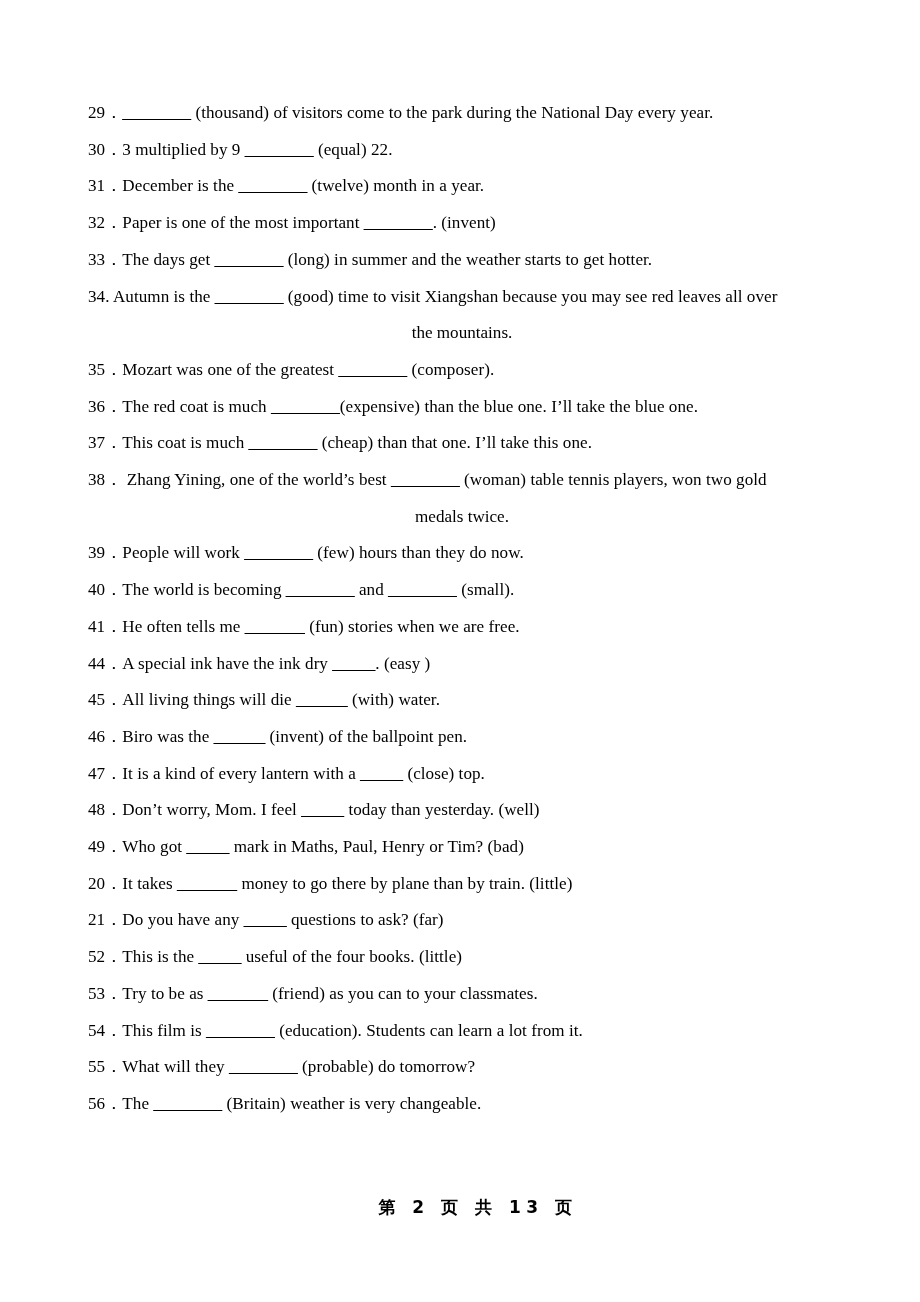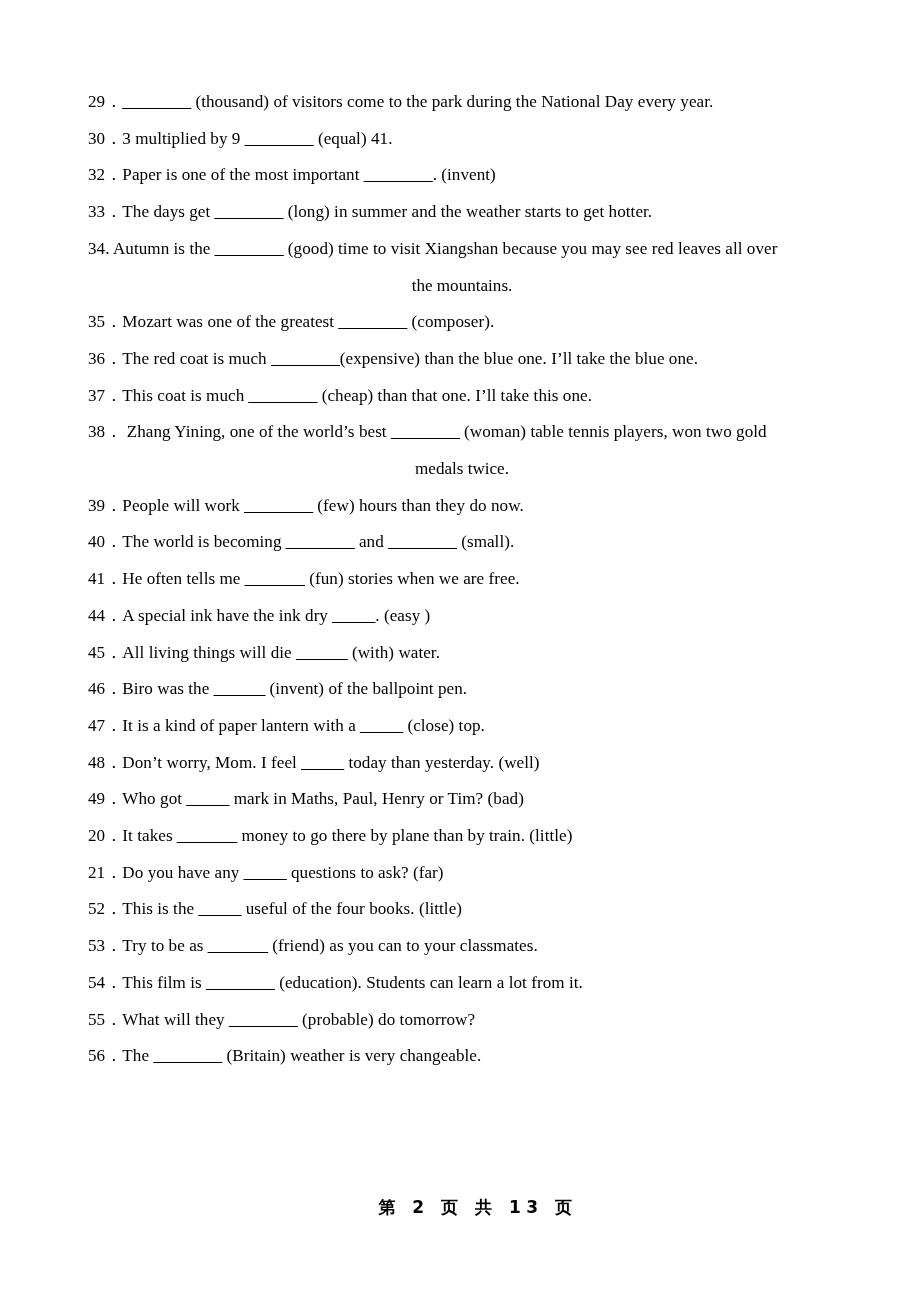--- a/index.html
+++ b/index.html
@@ -11,21 +11,21 @@
     width: 920px;
     height: 1302px;
     font-family: "Liberation Serif", "DejaVu Serif", serif;
     color: #000000;
     position: relative;
     overflow: hidden;
   }
   #worksheet {
     position: absolute;
     left: 88px;
-    top: 84px;
+    top: 95px;
     width: 748px;
   }
   .q-line {
     font-size: 17.1px;
     line-height: 36.7px;
     white-space: normal;
     text-align: left;
     letter-spacing: 0.05px;
   }
   .q-num {
@@ -54,37 +54,38 @@
     font-size: 17px;
     letter-spacing: 5.5px;
     color: #000000;
   }
 </style>
 </head>
 <body>
 
 <div id="worksheet">
     <div class="q-line"><span class="q-num">29．</span><span class="q-text"><span class="blank">________</span><span> (thousand) of visitors come to the park during the National Day every year.</span></span></div>
-    <div class="q-line"><span class="q-num">30．</span><span class="q-text"><span>3 multiplied by 9 </span><span class="blank">________</span><span> (equal) 41.</span></span></div>
+    <div class="q-line"><span class="q-num">30．</span><span class="q-text"><span>3 multiplied by 9 </span><span class="blank">________</span><span> (equal) 22.</span></span></div>
+    <div class="q-line"><span class="q-num">31．</span><span class="q-text"><span>December is the </span><span class="blank">________</span><span> (twelve) month in a year.</span></span></div>
     <div class="q-line"><span class="q-num">32．</span><span class="q-text"><span>Paper is one of the most important </span><span class="blank">________</span><span>. (invent)</span></span></div>
     <div class="q-line"><span class="q-num">33．</span><span class="q-text"><span>The days get </span><span class="blank">________</span><span> (long) in summer and the weather starts to get hotter.</span></span></div>
     <div class="q-line"><span class="q-num">34. </span><span class="q-text"><span>Autumn is the </span><span class="blank">________</span><span> (good) time to visit Xiangshan because you may see red leaves all over</span></span></div>
     <div class="cont-line">the mountains.</div>
     <div class="q-line"><span class="q-num">35．</span><span class="q-text"><span>Mozart was one of the greatest </span><span class="blank">________</span><span> (composer).</span></span></div>
     <div class="q-line"><span class="q-num">36．</span><span class="q-text"><span>The red coat is much </span><span class="blank">________</span><span>(expensive) than the blue one. I’ll take the blue one.</span></span></div>
     <div class="q-line"><span class="q-num">37．</span><span class="q-text"><span>This coat is much </span><span class="blank">________</span><span> (cheap) than that one. I’ll take this one.</span></span></div>
     <div class="q-line"><span class="q-num">38． </span><span class="q-text"><span>Zhang Yining, one of the world’s best </span><span class="blank">________</span><span> (woman) table tennis players, won two gold</span></span></div>
     <div class="cont-line">medals twice.</div>
     <div class="q-line"><span class="q-num">39．</span><span class="q-text"><span>People will work </span><span class="blank">________</span><span> (few) hours than they do now.</span></span></div>
     <div class="q-line"><span class="q-num">40．</span><span class="q-text"><span>The world is becoming </span><span class="blank">________</span><span> and </span><span class="blank">________</span><span> (small).</span></span></div>
     <div class="q-line"><span class="q-num">41．</span><span class="q-text"><span>He often tells me </span><span class="blank">_______</span><span> (fun) stories when we are free.</span></span></div>
     <div class="q-line"><span class="q-num">44．</span><span class="q-text"><span>A special ink have the ink dry </span><span class="blank">_____</span><span>. (easy )</span></span></div>
     <div class="q-line"><span class="q-num">45．</span><span class="q-text"><span>All living things will die </span><span class="blank">______</span><span> (with) water.</span></span></div>
     <div class="q-line"><span class="q-num">46．</span><span class="q-text"><span>Biro was the </span><span class="blank">______</span><span> (invent) of the ballpoint pen.</span></span></div>
-    <div class="q-line"><span class="q-num">47．</span><span class="q-text"><span>It is a kind of paper lantern with a </span><span class="blank">_____</span><span> (close) top.</span></span></div>
+    <div class="q-line"><span class="q-num">47．</span><span class="q-text"><span>It is a kind of every lantern with a </span><span class="blank">_____</span><span> (close) top.</span></span></div>
     <div class="q-line"><span class="q-num">48．</span><span class="q-text"><span>Don’t worry, Mom. I feel </span><span class="blank">_____</span><span> today than yesterday. (well)</span></span></div>
     <div class="q-line"><span class="q-num">49．</span><span class="q-text"><span>Who got </span><span class="blank">_____</span><span> mark in Maths, Paul, Henry or Tim? (bad)</span></span></div>
     <div class="q-line"><span class="q-num">20．</span><span class="q-text"><span>It takes </span><span class="blank">_______</span><span> money to go there by plane than by train. (little)</span></span></div>
     <div class="q-line"><span class="q-num">21．</span><span class="q-text"><span>Do you have any </span><span class="blank">_____</span><span> questions to ask? (far)</span></span></div>
     <div class="q-line"><span class="q-num">52．</span><span class="q-text"><span>This is the </span><span class="blank">_____</span><span> useful of the four books. (little)</span></span></div>
     <div class="q-line"><span class="q-num">53．</span><span class="q-text"><span>Try to be as </span><span class="blank">_______</span><span> (friend) as you can to your classmates.</span></span></div>
     <div class="q-line"><span class="q-num">54．</span><span class="q-text"><span>This film is </span><span class="blank">________</span><span> (education). Students can learn a lot from it.</span></span></div>
     <div class="q-line"><span class="q-num">55．</span><span class="q-text"><span>What will they </span><span class="blank">________</span><span> (probable) do tomorrow?</span></span></div>
     <div class="q-line"><span class="q-num">56．</span><span class="q-text"><span>The </span><span class="blank">________</span><span> (Britain) weather is very changeable.</span></span></div>
   </div>

